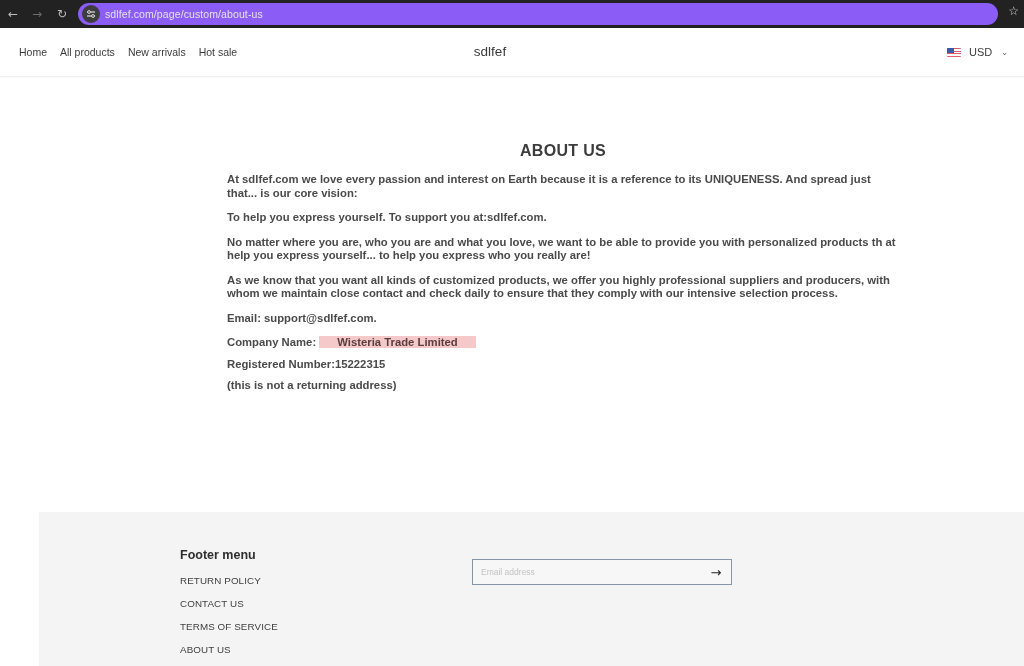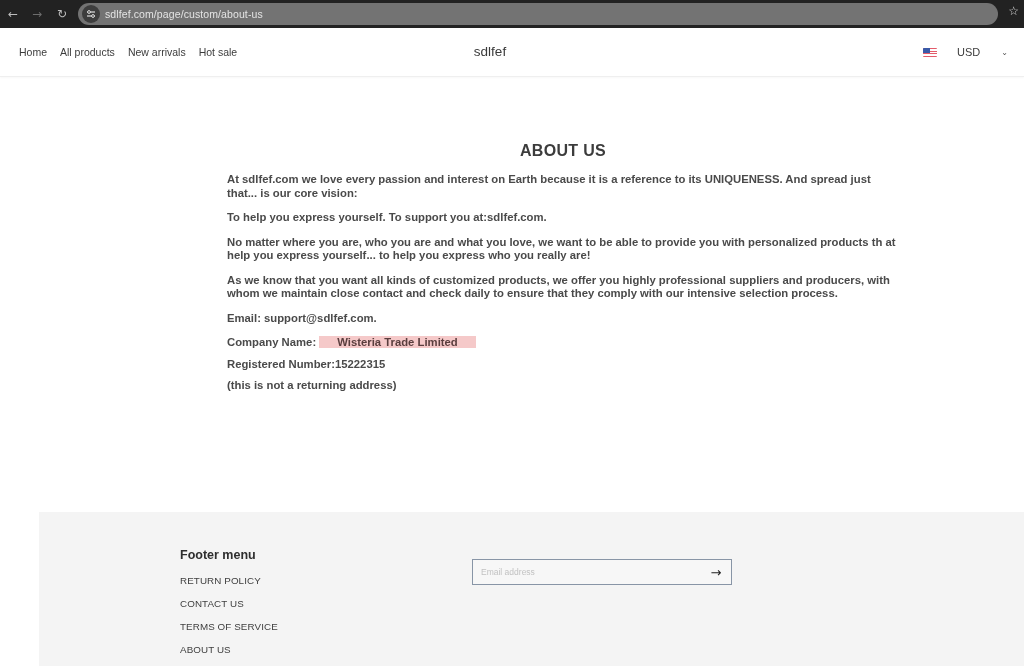--- a/index.html
+++ b/index.html
@@ -5,33 +5,33 @@
     * { box-sizing: border-box; margin: 0; padding: 0; }
     html, body { width: 1024px; height: 666px; overflow: hidden; background: #ffffff; }
     body { font-family: "DejaVu Sans", "Liberation Sans", sans-serif; color: #3a3a3a; position: relative; }
 
     
     .browser-bar { position: absolute; left: 0; top: 0; width: 1024px; height: 28px; background: #222222; display: flex; align-items: center; }
     .nav-btn { width: 18px; height: 18px; display: flex; align-items: center; justify-content: center; color: #9a9a9a; font-size: 12px; margin-left: 4px; }
     .nav-btn.back { margin-left: 4px; color: #bdbdbd; }
     .nav-btn.fwd { color: #6d6d6d; margin-left: 6px; }
     .nav-btn.reload { margin-left: 7px; color: #bdbdbd; font-size: 12px; }
-    .address-bar { position: absolute; left: 78px; top: 3px; width: 920px; height: 22px; background: #737373; border-radius: 11px; display: flex; align-items: center; }
+    .address-bar { position: absolute; left: 78px; top: 3px; width: 920px; height: 22px; background: #8b5cf6; border-radius: 11px; display: flex; align-items: center; }
     .site-info { width: 18px; height: 18px; margin-left: 4px; border-radius: 9px; background: #3d3d3d; display: flex; align-items: center; justify-content: center; }
     .site-info svg { display: block; }
     .url-text { margin-left: 5px; font-family: "Liberation Sans", sans-serif; font-size: 10.5px; color: #e4e4e4; letter-spacing: 0.1px; }
     .star { position: absolute; right: 5px; top: 4px; color: #d8d8d8; font-size: 12px; }
 
     
     .store-header { position: absolute; left: 0; top: 28px; width: 1024px; height: 49px; background: #ffffff; border-bottom: 1px solid #efefef; box-shadow: 0 1px 2px rgba(0,0,0,0.03); }
     .main-nav { position: absolute; left: 19px; top: 18px; display: flex; gap: 13px; }
     .main-nav a { font-family: "Liberation Sans", sans-serif; font-size: 10.5px; color: #3c3c3c; text-decoration: none; }
     .brand { position: absolute; left: 16px; width: 948px; top: 16px; text-align: center; font-family: "Liberation Sans", sans-serif; font-size: 13.5px; color: #3a3a3a; pointer-events: none; }
     .brand span { pointer-events: auto; }
-    .currency { position: absolute; right: 16px; top: 18px; display: flex; align-items: center; gap: 20px; font-family: "Liberation Sans", sans-serif; font-size: 11px; color: #3c3c3c; }
+    .currency { position: absolute; right: 16px; top: 18px; display: flex; align-items: center; gap: 8px; font-family: "Liberation Sans", sans-serif; font-size: 11px; color: #3c3c3c; }
     .flag { width: 14px; height: 9px; position: relative; background: repeating-linear-gradient(to bottom, #e35b6a 0 1.3px, #ffffff 1.3px 2.6px); border-radius: 1px; overflow: hidden; }
     .flag::before { content: ""; position: absolute; left: 0; top: 0; width: 7px; height: 5px; background: #3a5aa8; }
     .chev { font-size: 8px; color: #555; margin-left: 1px; }
 
     
     .content { position: absolute; left: 227px; top: 142px; width: 672px; }
     .page-title { text-align: center; font-family: "Liberation Sans", sans-serif; font-weight: bold; font-size: 16px; color: #3c3c3c; letter-spacing: 0.3px; margin-left: 0; margin-bottom: 13px; }
     .para { font-family: "Liberation Sans", sans-serif; font-weight: bold; font-size: 11.3px; line-height: 13.5px; color: #4a4a4a; margin-bottom: 11px; }
     .para.tight { margin-bottom: 8px; }
     .highlight { background: #f5c9c9; color: #5a3e3e; padding: 0 18px; }

